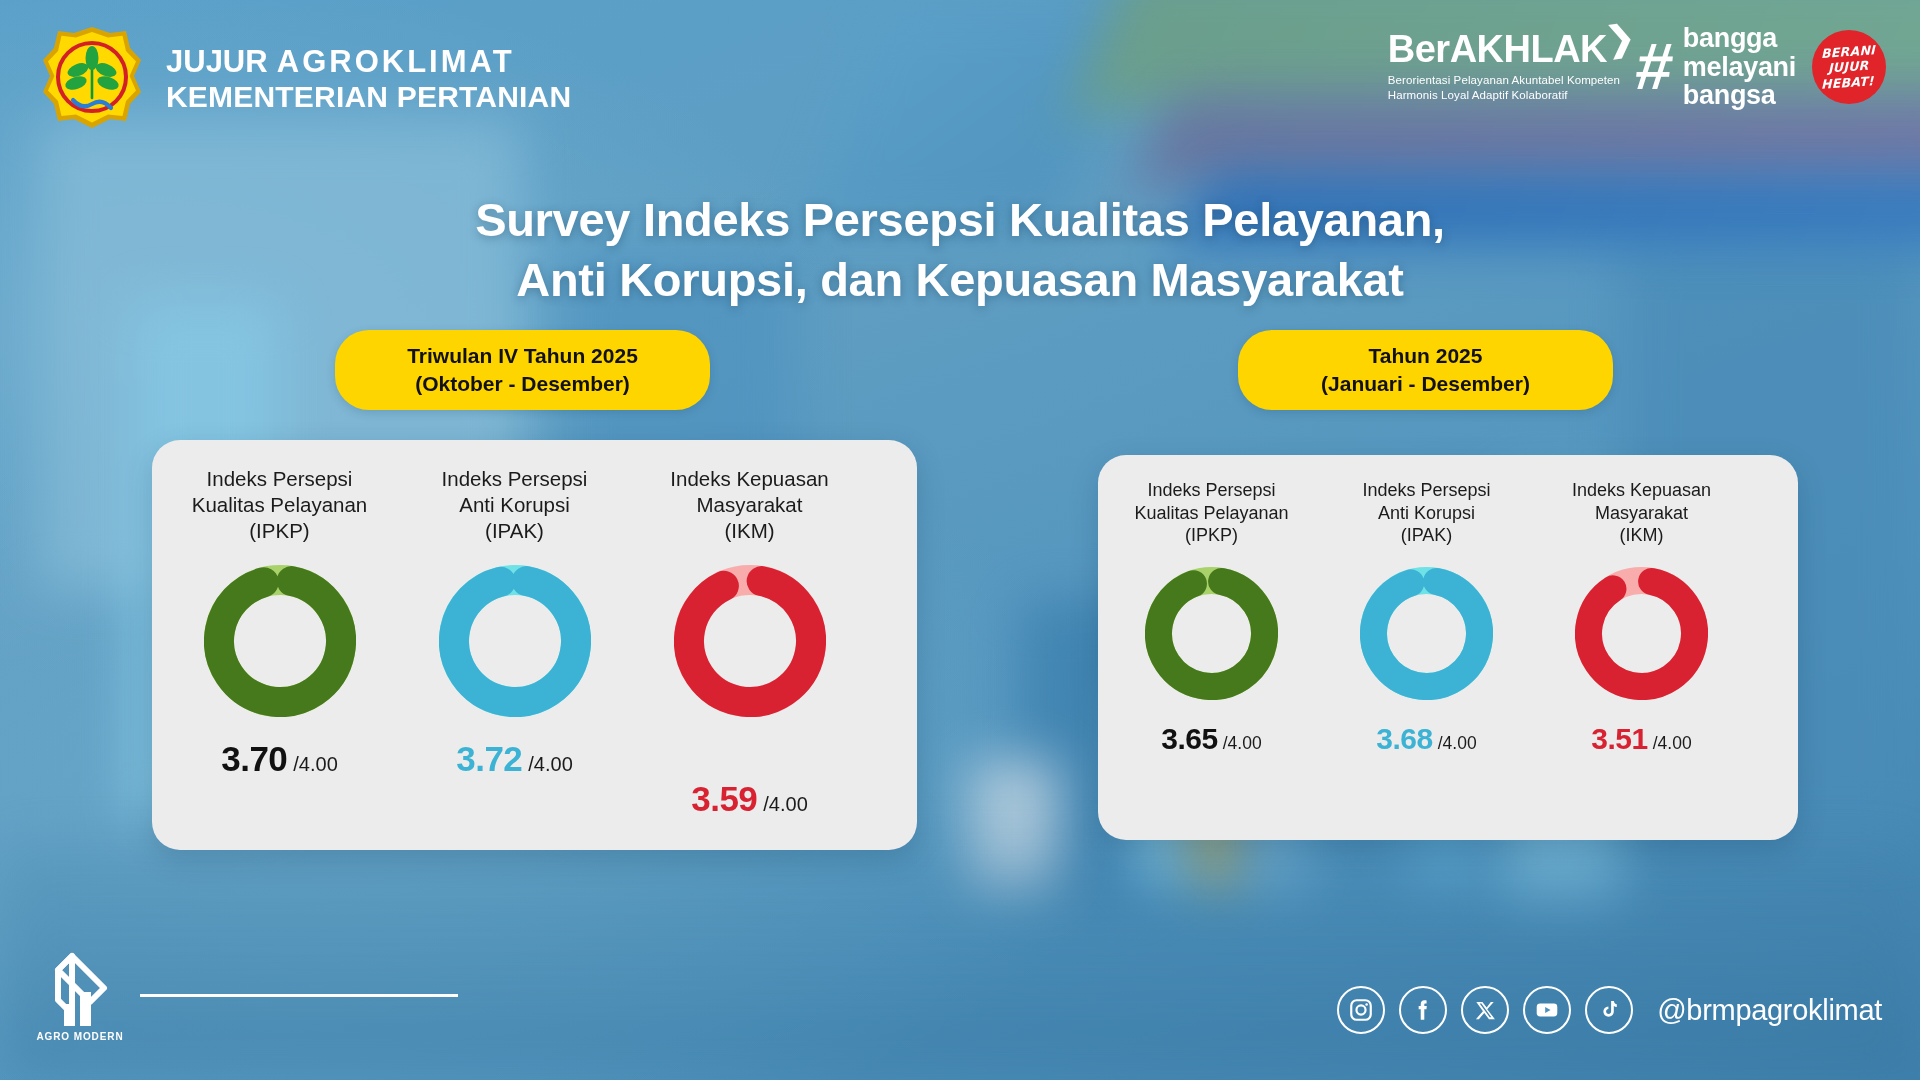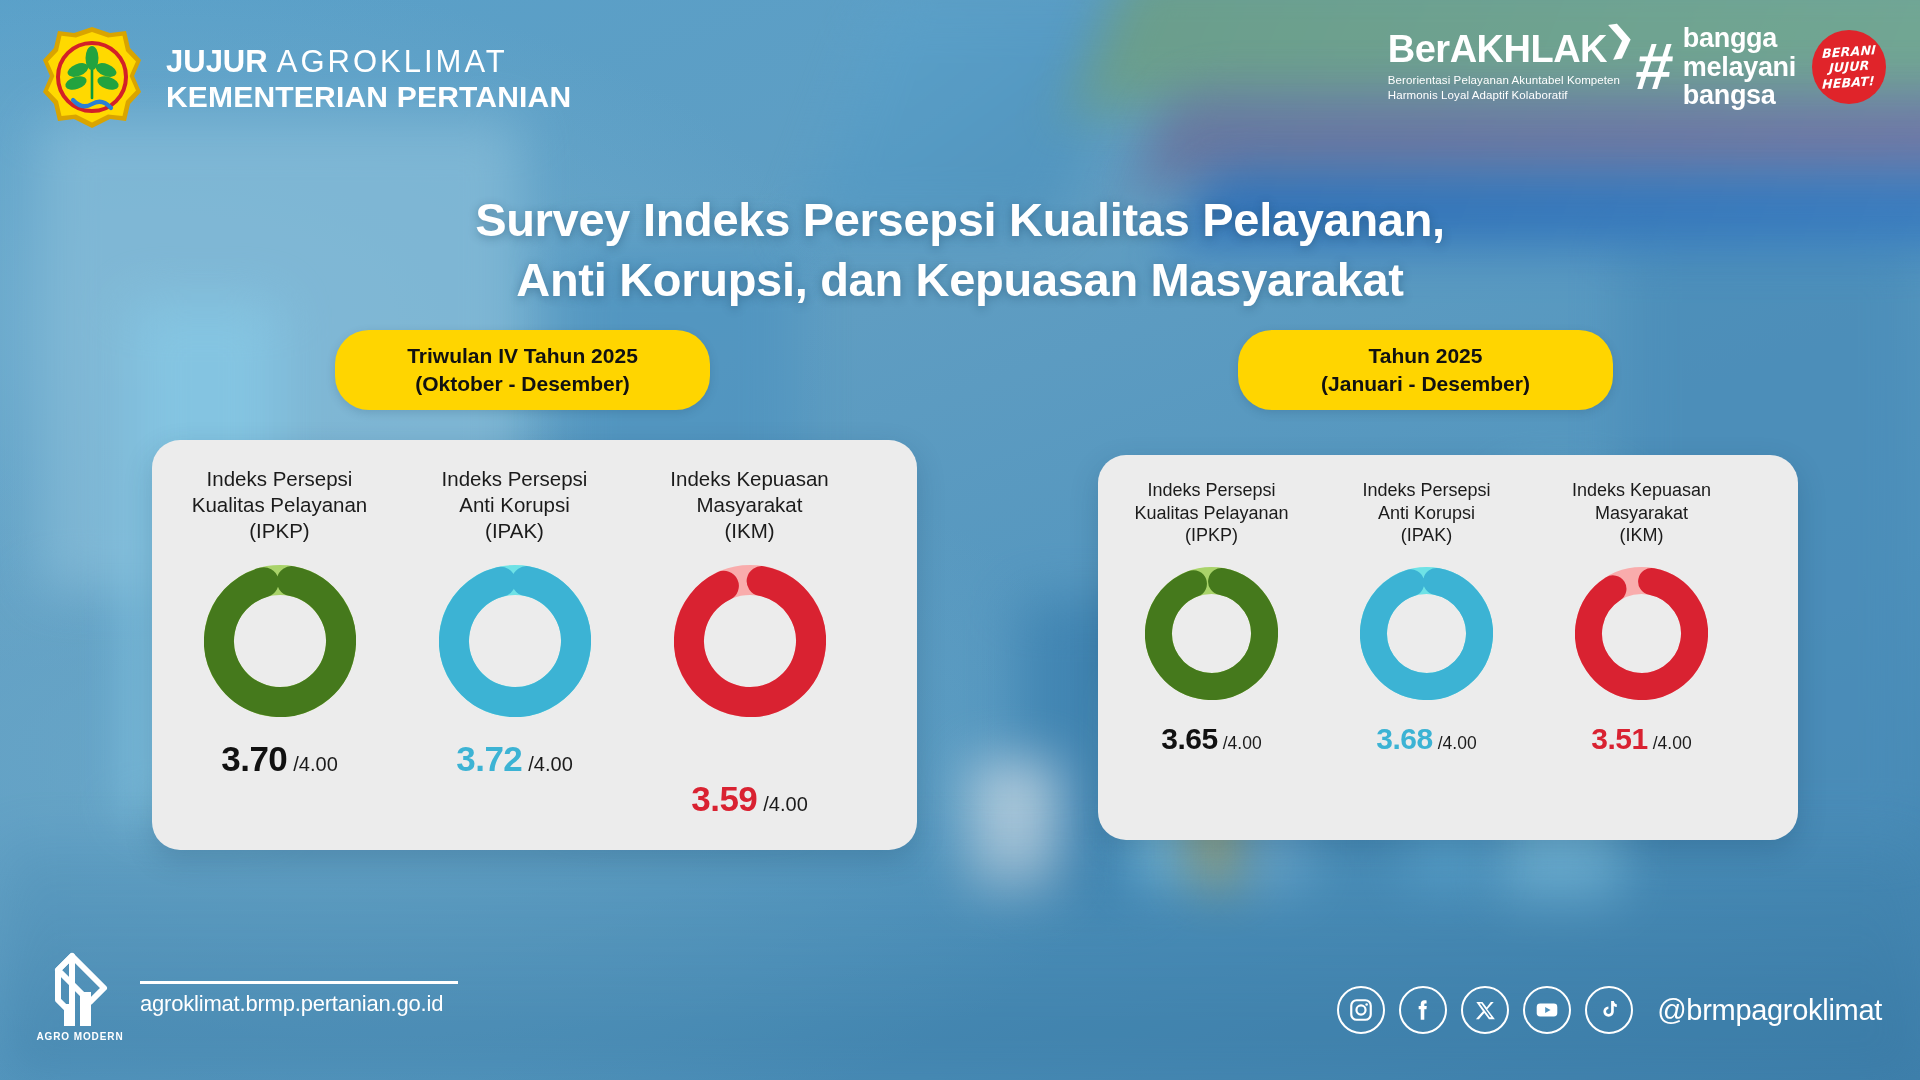--- a/index.html
+++ b/index.html
@@ -44,21 +44,21 @@
   .b16{ left:0px;    top:840px; width:1920px; height:240px;
         background:linear-gradient(180deg, rgba(62,128,170,.25), rgba(52,116,158,.55)); filter:blur(30px); }
 
   
   .header { position:absolute; top:0; left:0; width:1920px; height:150px; }
   .brand { position:absolute; left:40px; top:24px; display:flex; align-items:center; gap:22px; }
   .kementan-logo { width:104px; height:110px; position:relative; flex:0 0 auto; }
   .brand-text { color:#fff; line-height:1.02; }
   .brand-line1 { font-size:31px; letter-spacing:.5px; white-space:nowrap; }
   .brand-line1 b { font-weight:900; letter-spacing:0px; }
-  .brand-line1 span.thin { font-weight:400; letter-spacing:3px; }
+  .brand-line1 span.thin { font-weight:700; letter-spacing:3px; }
   .brand-line2 { font-size:30px; font-weight:900; letter-spacing:.2px; margin-top:4px; white-space:nowrap; }
 
   .logos { position:absolute; right:34px; top:24px; display:flex; align-items:center; gap:16px; }
   .berakhlak { color:#fff; position:relative; }
   .berakhlak .bk-main { font-size:38px; font-weight:700; letter-spacing:-.5px; line-height:1; }
   .berakhlak .bk-main .strong { font-weight:900; }
   .berakhlak .bk-sub { font-size:11.5px; line-height:1.35; margin-top:5px; letter-spacing:.1px; white-space:nowrap; }
   .berakhlak .bk-arrow { position:absolute; right:-14px; top:-12px; font-size:34px; font-weight:700;
                          transform:rotate(-8deg); }
   .bmb { display:flex; align-items:center; gap:10px; color:#fff; }
@@ -331,21 +331,20 @@
         <path d="M30 8 L62 40 L48 54 L16 22 Z"></path>
         <path d="M30 8 L16 22 L16 52 L30 66 L30 30 Z"></path>
       </g>
       <rect x="22" y="56" width="11" height="22" fill="#ffffff"></rect>
       <rect x="38" y="44" width="11" height="34" fill="#ffffff"></rect>
     </svg>
     <div class="agro-word">AGRO MODERN</div>
   </div>
   <div class="foot-text">
     <div class="foot-rule"></div>
-    <div class="foot-url">agroklimat.brmp.pertanian.go.id</div>
   </div>
 </div>
 
 <div class="footer-right">
   <div class="soc">
     <svg width="26" height="26" viewBox="0 0 24 24" fill="none" stroke="#fff" stroke-width="2">
       <rect x="3" y="3" width="18" height="18" rx="5"></rect>
         <circle cx="12" cy="12" r="4.2"></circle>
       <circle cx="17.2" cy="6.9" r="1.2" fill="#fff" stroke="none"></circle>
     </svg>

